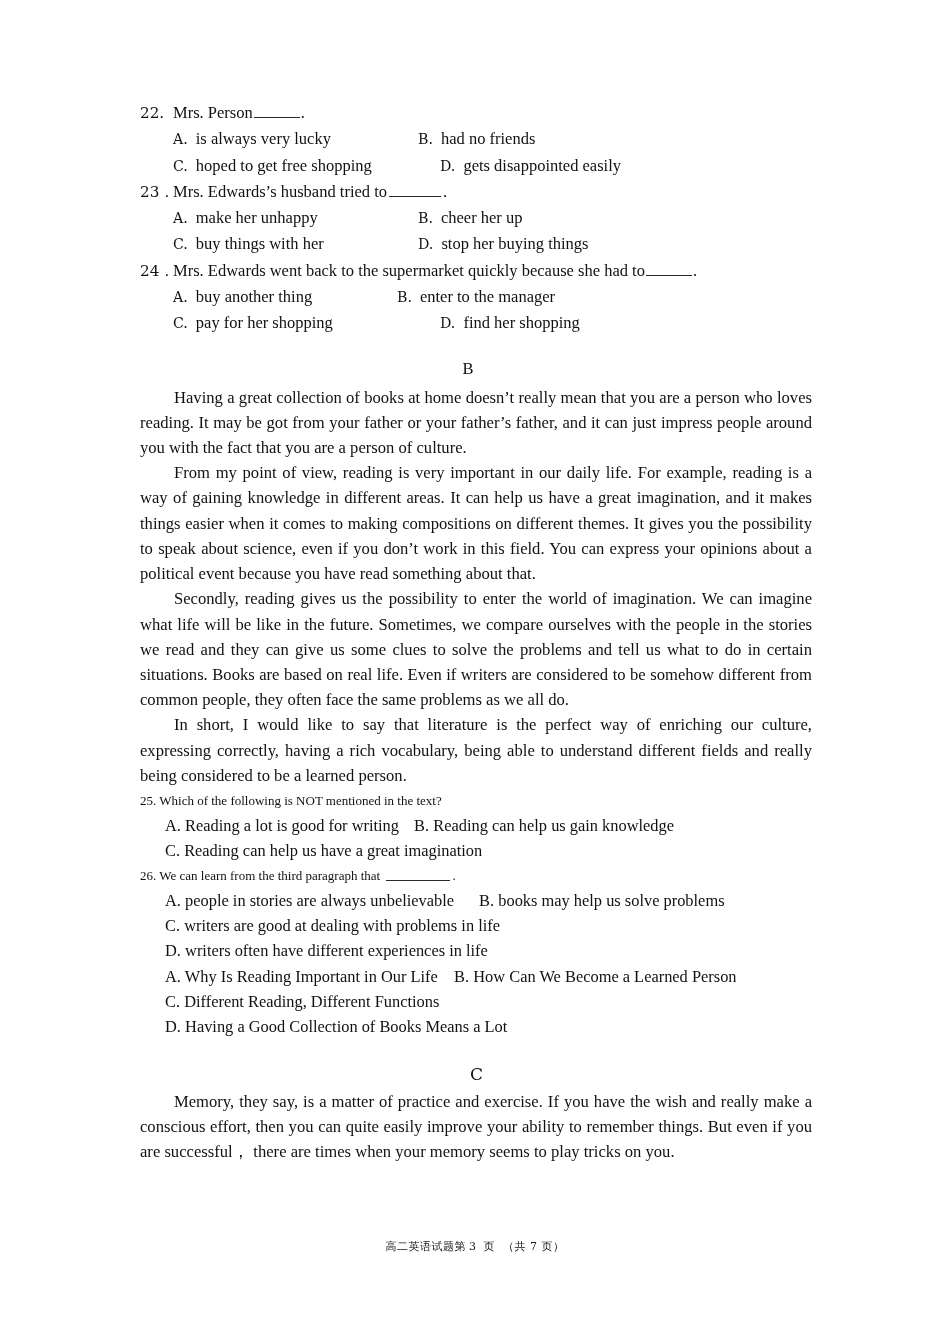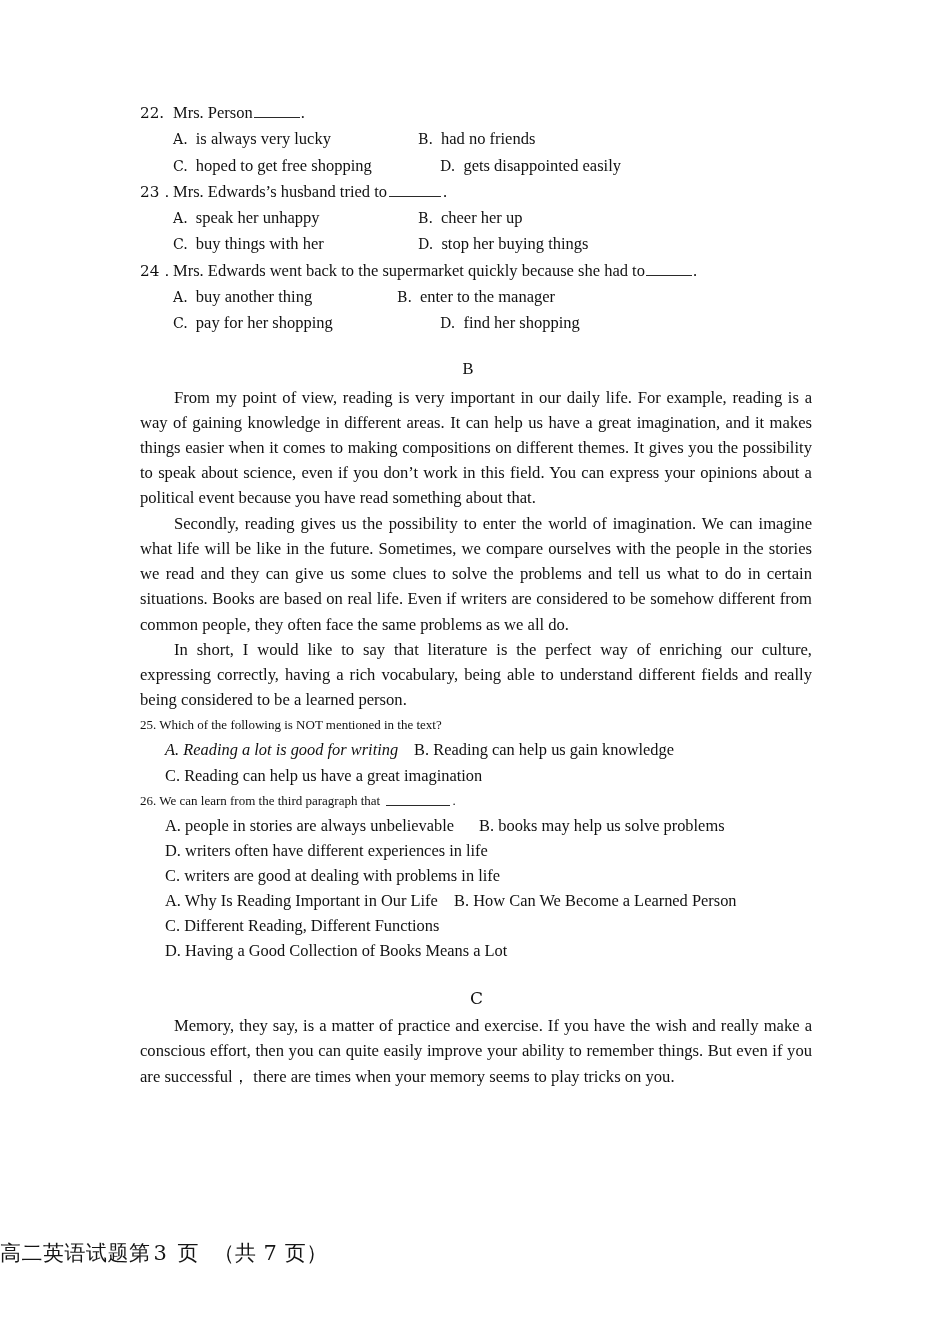--- a/index.html
+++ b/index.html
@@ -133,22 +133,22 @@
     margin: 0 2px -1px 3px;
     height: 13px;
   }
 
   
   .footer {
     position: absolute;
     left: 0;
     top: 1239px;
     width: 950px;
-    text-align: left;
-    font-size: 21px;
+    text-align: center;
+    font-size: 11px;
     font-family: "DejaVu Serif", "Liberation Serif", serif;
     color: #151515;
     letter-spacing: 0.5px;
   }
   .footer .num { padding: 0 3px; }
 </style>
 </head>
 <body>
 
 <div class="page">
@@ -181,21 +181,21 @@
 
     <div class="q-block">
       <div class="q-line">
         <span class="q-num">23．</span>
         <span class="q-stem">Mrs. Edwards’s husband tried to </span>
           <span class="blank-m"></span>
           <span class="q-stem">.</span>
       </div>
       <div class="opt-row">
         <span class="opt-a">
-          <span class="opt-letter">A.</span><span class="opt-text">speak her unhappy</span>
+          <span class="opt-letter">A.</span><span class="opt-text">make her unhappy</span>
         </span>
         <span>
           <span class="opt-letter">B.</span><span class="opt-text">cheer her up</span>
         </span>
       </div>
       <div class="opt-row">
         <span class="opt-a">
           <span class="opt-letter">C.</span><span class="opt-text">buy things with her</span>
         </span>
         <span>
@@ -223,31 +223,32 @@
         <span class="opt-a2">
           <span class="opt-letter">C.</span><span class="opt-text">pay for her shopping</span>
         </span>
         <span>
           <span class="opt-letter">D.</span><span class="opt-text">find her shopping</span>
         </span>
       </div>
     </div>
 
     <div class="sec-letter-b">B</div>
+    <p class="para">Having a great collection of books at home doesn’t really mean that you are a person who loves reading. It may be got from your father or your father’s father, and it can just impress people around you with the fact that you are a person of culture.</p>
     <p class="para">From my point of view, reading is very important in our daily life. For example, reading is a way of gaining knowledge in different areas. It can help us have a great imagination, and it makes things easier when it comes to making compositions on different themes. It gives you the possibility to speak about science, even if you don’t work in this field. You can express your opinions about a political event because you have read something about that.</p>
     <p class="para">Secondly, reading gives us the possibility to enter the world of imagination. We can imagine what life will be like in the future. Sometimes, we compare ourselves with the people in the stories we read and they can give us some clues to solve the problems and tell us what to do in certain situations. Books are based on real life. Even if writers are considered to be somehow different from common people, they often face the same problems as we all do.</p>
     <p class="para">In short, I would like to say that literature is the perfect way of enriching our culture, expressing correctly, having a rich vocabulary, being able to understand different fields and really being considered to be a learned person.</p>
 
     <div>
       <div class="q2-line">
         <span>25.</span>
         <span>Which of the following is NOT mentioned in the text?</span>
       </div>
       <div class="q2-opt">
-        <span class="q2-col" style="width:245px;font-style:italic;">
+        <span class="q2-col" style="width:245px;">
           <span>A.</span>
           <span>Reading a lot is good for writing</span>
         </span>
         <span>
           <span>B.</span>
           <span>Reading can help us gain knowledge</span>
         </span>
       </div>
       <div class="q2-opt">
         <span>C.</span>
@@ -264,26 +265,26 @@
         <span class="q2-col" style="width:310px;">
           <span>A.</span>
           <span>people in stories are always unbelievable</span>
         </span>
         <span>
           <span>B.</span>
           <span>books may help us solve problems</span>
         </span>
       </div>
       <div class="q2-opt">
+        <span>C.</span>
+        <span>writers are good at dealing with problems in life</span>
+      </div>
+      <div class="q2-opt">
         <span>D.</span>
         <span>writers often have different experiences in life</span>
-      </div>
-      <div class="q2-opt">
-        <span>C.</span>
-        <span>writers are good at dealing with problems in life</span>
       </div>
     </div>
 
     <div>
       <div class="q2-opt">
         <span class="q2-col" style="width:285px;">
           <span>A.</span>
           <span>Why Is Reading Important in Our Life</span>
         </span>
         <span>

